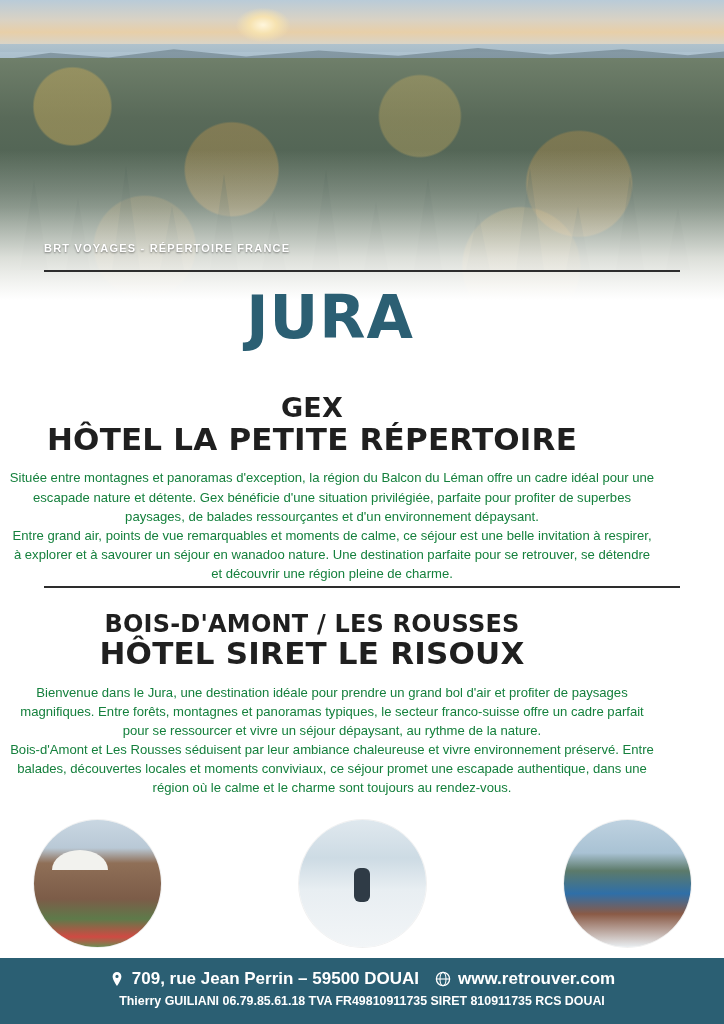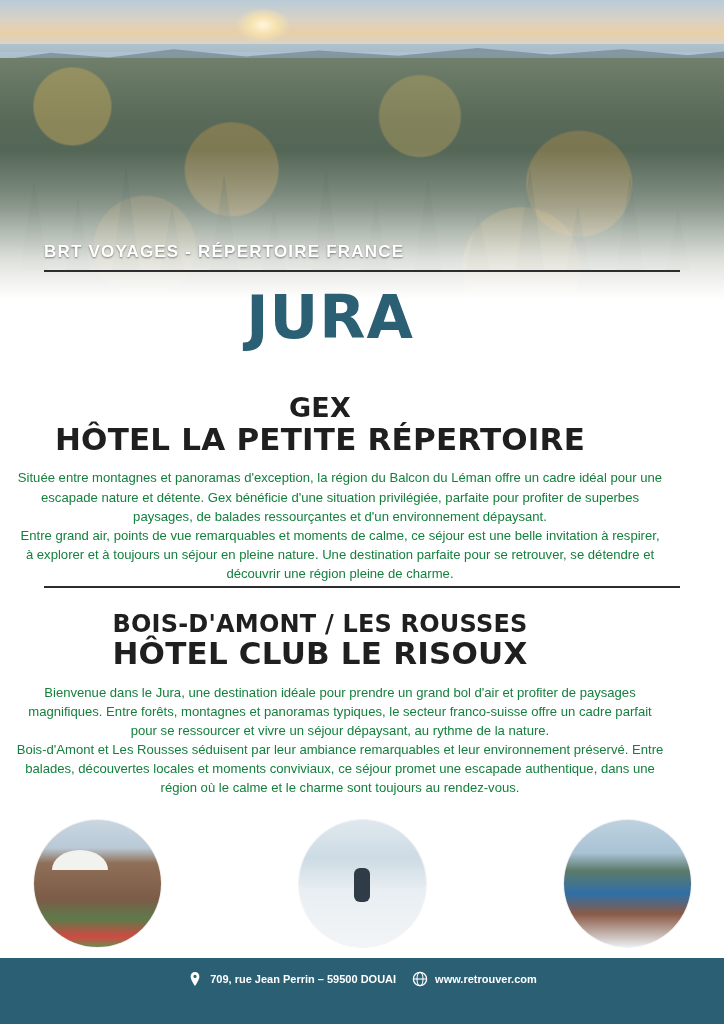--- a/index.html
+++ b/index.html
@@ -67,21 +67,21 @@
   }
   .hero-trees {
     position: absolute;
     top: 70px; left: 0; width: 100%; height: 200px;
     opacity: .55;
   }
   
   .kicker {
     position: absolute;
     top: 242px; left: 44px;
-    font-size: 17px;
+    font-size: 11px;
     font-weight: bold;
     letter-spacing: 1.2px;
     color: #ffffff;
     text-shadow: 0 1px 2px rgba(0,0,0,.45);
   }
   .rule-top {
     position: absolute;
     top: 270px; left: 44px;
     width: 636px; height: 2px;
     background: #2d2d2d;
@@ -90,21 +90,21 @@
     position: absolute;
     top: 282px; left: 0; width: 660px;
     text-align: center;
     font-size: 60px;
     font-weight: bold;
     letter-spacing: 1px;
     color: #2b5f73;
     font-family: "DejaVu Sans", sans-serif;
   }
   
-  .section { position: absolute; width: 608px; left: 16px; }
+  .section { position: absolute; width: 608px; left: 8px; }
   .sec-1 { top: 392px; }
   .sec-2 { top: 612px; }
   .sec-title-sm {
     text-align: center;
     font-size: 27px;
     font-weight: bold;
     color: #1f1f1f;
     letter-spacing: .2px;
     font-family: "DejaVu Sans", sans-serif;
   }
@@ -188,21 +188,21 @@
     background: #2b5f73;
     color: #ffffff;
   }
   .footer-row1 {
     display: flex;
     align-items: center;
     justify-content: center;
     gap: 16px;
     height: 34px;
     padding-top: 8px;
-    font-size: 11px;
+    font-size: 17px;
     font-weight: bold;
   }
   .footer-item { display: flex; align-items: center; gap: 7px; }
   .footer-row2 {
     text-align: center;
     font-size: 12.4px;
     font-weight: bold;
     padding-top: 2px;
   }
   .ficon { display: inline-block; width: 16px; height: 16px; flex: 0 0 16px; }
@@ -242,32 +242,32 @@
 
   <div class="kicker">BRT VOYAGES - RÉPERTOIRE FRANCE</div>
   <div class="rule-top"></div>
   <div class="title-main">JURA</div>
 
   <div class="section sec-1">
     <div class="sec-title-sm">GEX</div>
     <div class="sec-title-lg">HÔTEL LA PETITE RÉPERTOIRE</div>
     <div class="body-text">
       <p>Située entre montagnes et panoramas d'exception, la région du Balcon du Léman offre un cadre idéal pour une escapade nature et détente. Gex bénéficie d'une situation privilégiée, parfaite pour profiter de superbes paysages, de balades ressourçantes et d'un environnement dépaysant.</p>
-      <p>Entre grand air, points de vue remarquables et moments de calme, ce séjour est une belle invitation à respirer, à explorer et à toujours un séjour en pleine nature. Une destination parfaite pour se retrouver, se détendre et découvrir une région pleine de charme.</p>
+      <p>Entre grand air, points de vue remarquables et moments de calme, ce séjour est une belle invitation à respirer, à explorer et à savourer un séjour en wanadoo nature. Une destination parfaite pour se retrouver, se détendre et découvrir une région pleine de charme.</p>
     </div>
   </div>
 
   <div class="rule-mid"></div>
 
   <div class="section sec-2">
     <div class="sec-title-xl">BOIS-D'AMONT / LES ROUSSES</div>
-    <div class="sec-title-lg">HÔTEL CLUB LE RISOUX</div>
+    <div class="sec-title-lg">HÔTEL SIRET LE RISOUX</div>
     <div class="body-text">
       <p>Bienvenue dans le Jura, une destination idéale pour prendre un grand bol d'air et profiter de paysages magnifiques. Entre forêts, montagnes et panoramas typiques, le secteur franco-suisse offre un cadre parfait pour se ressourcer et vivre un séjour dépaysant, au rythme de la nature.</p>
-      <p>Bois-d'Amont et Les Rousses séduisent par leur ambiance remarquables et leur environnement préservé. Entre balades, découvertes locales et moments conviviaux, ce séjour promet une escapade authentique, dans une région où le calme et le charme sont toujours au rendez-vous.</p>
+      <p>Bois-d'Amont et Les Rousses séduisent par leur ambiance chaleureuse et vivre environnement préservé. Entre balades, découvertes locales et moments conviviaux, ce séjour promet une escapade authentique, dans une région où le calme et le charme sont toujours au rendez-vous.</p>
     </div>
   </div>
 
   <div class="photos">
     <div class="photo photo-1"></div>
     <div class="photo photo-2"></div>
     <div class="photo photo-3"></div>
   </div>
 
   <div class="footer">
@@ -284,15 +284,16 @@
         <span class="ficon">
           <svg width="16" height="16" viewBox="0 0 16 16">
               <circle cx="8" cy="8" r="6.6" fill="none" stroke="#ffffff" stroke-width="1.3"></circle>
               <ellipse cx="8" cy="8" rx="3" ry="6.6" fill="none" stroke="#ffffff" stroke-width="1.1"></ellipse>
               <line x1="1.4" y1="8" x2="14.6" y2="8" stroke="#ffffff" stroke-width="1.1"></line>
             </svg>
         </span>
         <span>www.retrouver.com</span>
       </div>
     </div>
+    <div class="footer-row2">Thierry GUILIANI 06.79.85.61.18 TVA FR49810911735 SIRET 810911735 RCS DOUAI</div>
   </div>
 
 </div>
 
 </body></html>

